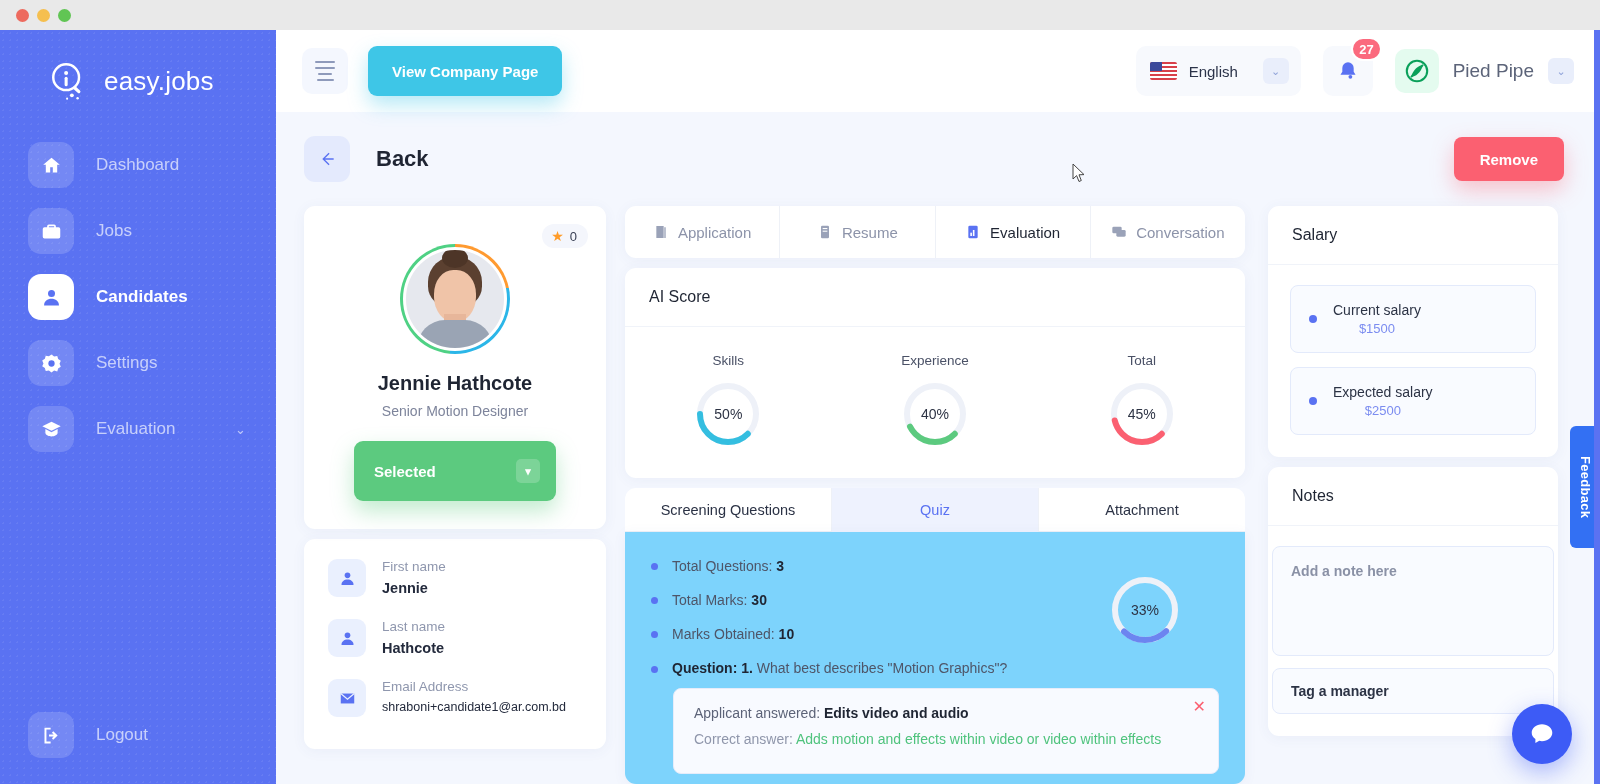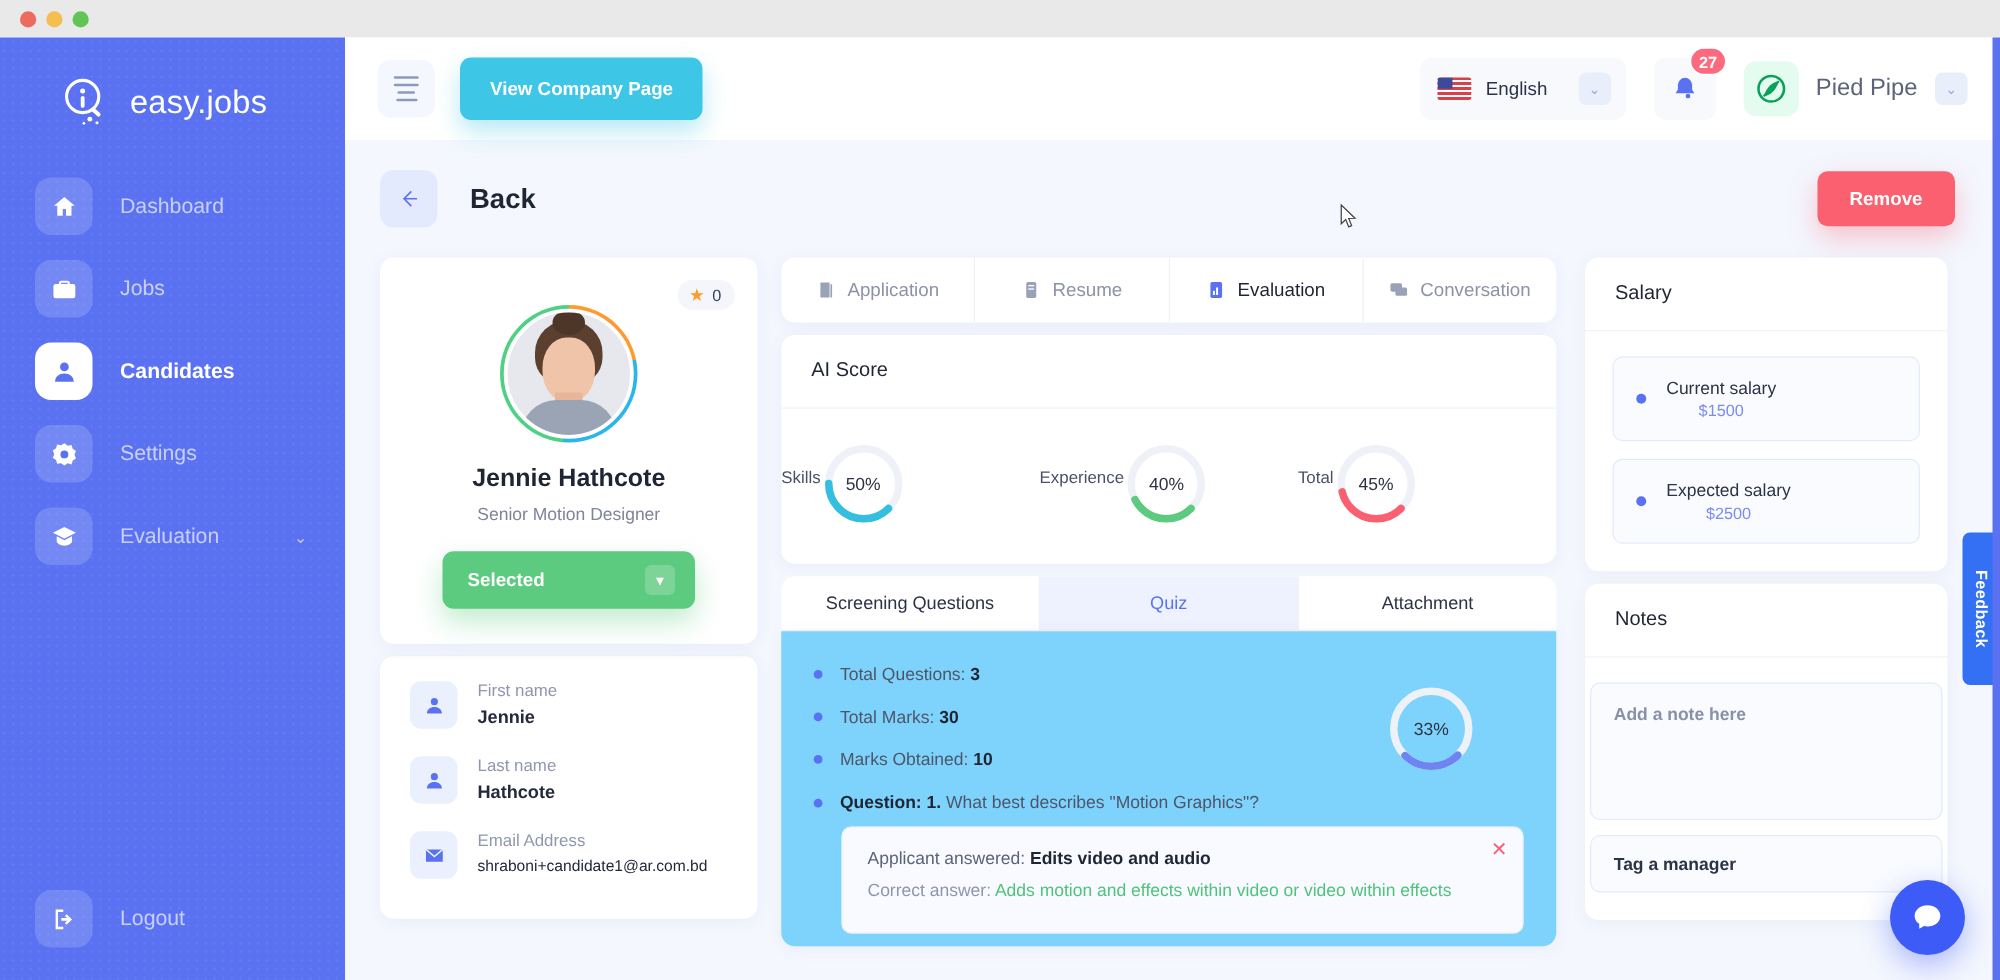--- a/index.html
+++ b/index.html
@@ -147,21 +147,21 @@
   .av-bun  { position:absolute; left:50%; top:-2px; transform:translateX(-50%); width:26px; height:20px;
              background:#4d3527; border-radius:50%; }
   .av-face { position:absolute; left:50%; top:20px; transform:translateX(-50%); width:42px; height:52px;
              background:#f0c4a8; border-radius:46% 46% 48% 48%; }
   .av-neck { position:absolute; left:50%; top:64px; transform:translateX(-50%); width:22px; height:20px; background:#e7b69a; }
   .av-body { position:absolute; left:50%; bottom:0; transform:translateX(-50%); width:76px; height:28px;
              background:#9aa4b4; border-radius:38px 38px 0 0; }
   .prof-name { text-align:center; margin-top: 18px; font-size: 20px; font-weight: 700; color: #1f2533; }
   .prof-role { text-align:center; margin-top: 8px; font-size: 14px; color: #7d849b; }
   .selected-btn {
-    margin: 22px auto 0; width: 202px; height: 46px; border-radius: 9px; background: #5cca7f;
+    margin: 22px auto 0; width: 202px; height: 60px; border-radius: 9px; background: #5cca7f;
     display:flex; align-items:center; justify-content:space-between; padding: 0 16px 0 20px;
     color:#fff; font-size:15px; font-weight:600; cursor:pointer;
     box-shadow: 0 10px 22px rgba(92,202,127,.38);
   }
   .selected-btn .sb-chev { width:24px; height:24px; border-radius:5px; background: rgba(255,255,255,.2);
     display:flex;align-items:center;justify-content:center;font-size:11px; }
 
   
   .info-card { margin-top: 10px; padding: 20px 24px 10px; }
   .info-row { display:flex; align-items:flex-start; gap: 16px; margin-bottom: 22px; }
@@ -179,21 +179,21 @@
          font-size: 15px; color: #8c93a9; cursor: pointer; border-right: 1px solid #eef1f7; }
   .tab:last-child { border-right: none; }
   .tab.active { color: #1f2533; font-weight: 500; }
   .tab svg { width: 16px; height: 16px; fill: #9aa2b8; }
   .tab.active svg { fill: #5a72f2; }
 
   
   .ai-card { margin-top: 10px; }
   .ai-title { padding: 20px 24px; font-size: 16px; color: #1f2533; border-bottom: 1px solid #f0f3f9; }
   .gauges { display: flex; padding: 26px 0 30px; }
-  .gauge-col { flex: 1; display:flex; flex-direction: row; align-items: center; }
+  .gauge-col { flex: 1; display:flex; flex-direction: column; align-items: center; }
   .gauge-label { font-size: 13.5px; color: #4a5166; margin-bottom: 12px; }
   .gauge { width: 68px; height: 68px; position: relative; }
   .gauge svg { width: 68px; height: 68px; transform: rotate(-90deg); }
   .gauge .val {
     position:absolute; inset:0; display:flex; align-items:center; justify-content:center;
     font-size: 14px; color: #2d3344;
   }
 
   
   .qtabs { display: flex; margin-top: 10px; background: #fff; border-radius: 11px 11px 0 0; overflow:hidden;

